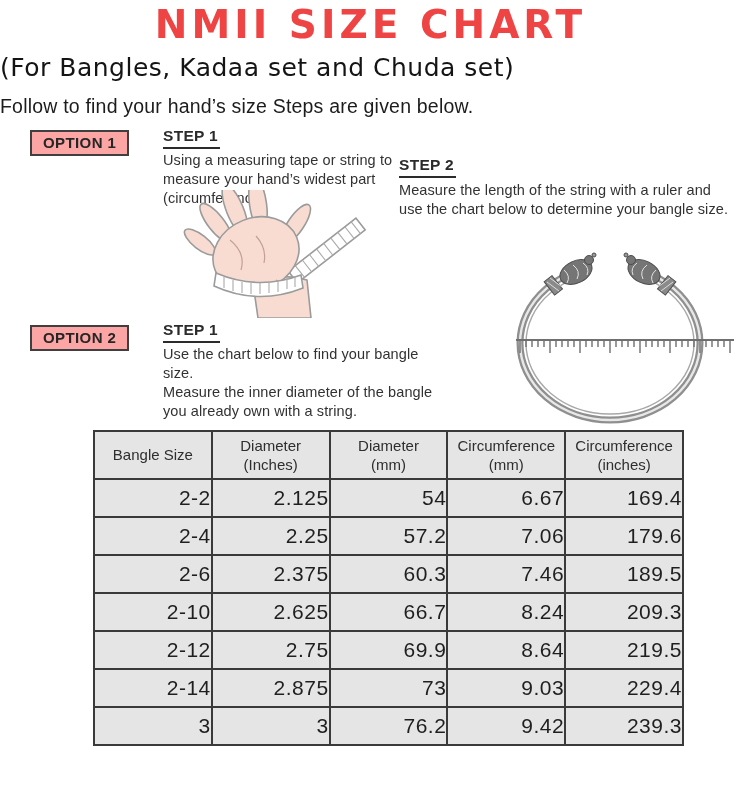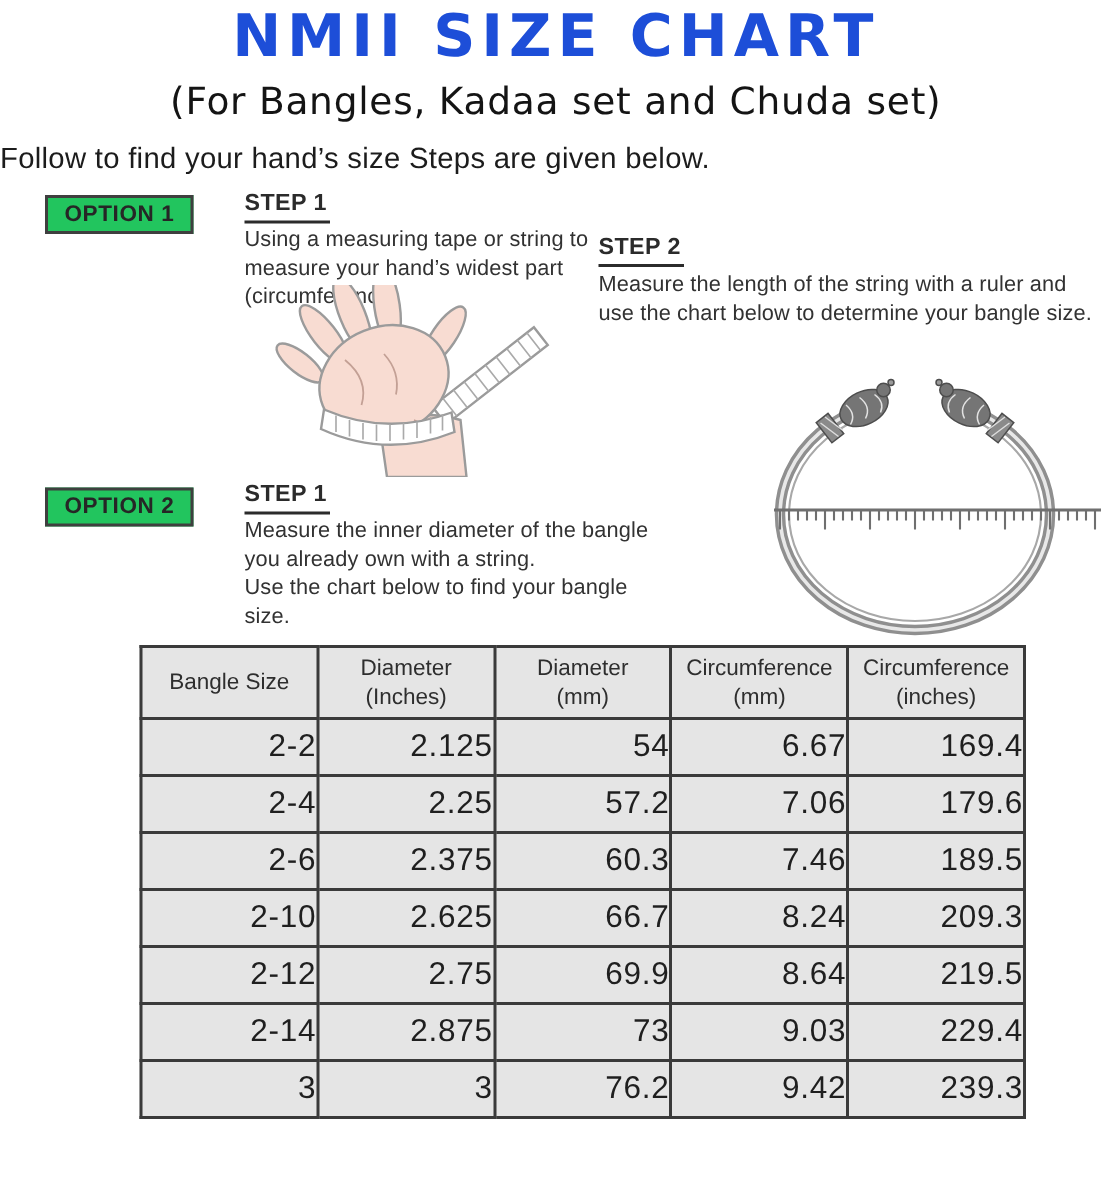--- a/index.html
+++ b/index.html
@@ -4,33 +4,33 @@
 <style>
   html,body { margin:0; padding:0; background:#ffffff; }
   .canvas {
     position:relative; width:741px; height:800px; background:#ffffff;
     font-family:"Liberation Sans", sans-serif; color:#222; overflow:hidden;
     margin:0 auto;
   }
   .title {
     position:absolute; top:2px; left:0; right:0; text-align:center;
     font-family:"DejaVu Sans", sans-serif; font-weight:700; font-size:39px;
-    letter-spacing:4px; color:#1d4ed8; white-space:nowrap;
+    letter-spacing:4px; color:#ef4444; white-space:nowrap;
   }
   .subtitle {
-    position:absolute; top:53px; left:0; right:0; text-align:center;
+    position:absolute; top:53px; left:0; right:0; text-align:left;
     font-family:"DejaVu Sans", sans-serif; font-weight:400; font-size:25px;
     letter-spacing:0.5px; color:#141414; white-space:nowrap;
   }
   .instruction {
     position:absolute; top:95px; left:0; right:0; text-align:left;
     font-size:19.5px; color:#1c1c1c; letter-spacing:0.2px;
   }
   .option-box {
-    position:absolute; border:2px solid #3f3f3f; background:#22c55e;
+    position:absolute; border:2px solid #3f3f3f; background:#fca5a5;
     padding:2px 11px 3px 11px; font-weight:700; font-size:15px;
     color:#262626; letter-spacing:0.4px;
   }
   .step-head {
     position:absolute; display:inline-block; font-weight:700; font-size:15.5px;
     color:#2b2b2b; border-bottom:2px solid #2b2b2b; padding:0 2px 2px 0;
     letter-spacing:0.3px;
   }
   .step-text {
     position:absolute; font-size:14.5px; line-height:1.32; color:#323232;
@@ -99,22 +99,22 @@
       <path d="M52 87v11M61 90v11M70 92v11M79 93v11M88 93v11M97 92v11M106 91v11M115 88v11M123 86v11" stroke="#aaaaaa" stroke-width="1.1" fill="none"></path>
     </g>
   </svg>
 
   <div class="option-box" style="left:30px; top:325px;">
     <span>OPTION 2</span>
   </div>
 
   <div class="step-head" style="left:163px; top:321px;">STEP 1</div>
   <div class="step-text" style="left:163px; top:345px; width:288px;">
+    <div>Use the chart below to find your bangle size.</div>
     <div>Measure the inner diameter of the bangle you already own with a string.</div>
-    <div>Use the chart below to find your bangle size.</div>
   </div>
 
   <svg class="illo" style="left:498px; top:243px;" width="240" height="185" viewBox="0 0 240 185" aria-hidden="true">
 
     <g fill="none">
       <ellipse cx="112" cy="100" rx="90" ry="77" stroke="#8f8f8f" stroke-width="7"></ellipse>
       <ellipse cx="112" cy="100" rx="90" ry="77" stroke="#e8e8e8" stroke-width="2.4"></ellipse>
       <ellipse cx="112" cy="100" rx="84" ry="71" stroke="#a8a8a8" stroke-width="1.4"></ellipse>
     </g>
 

